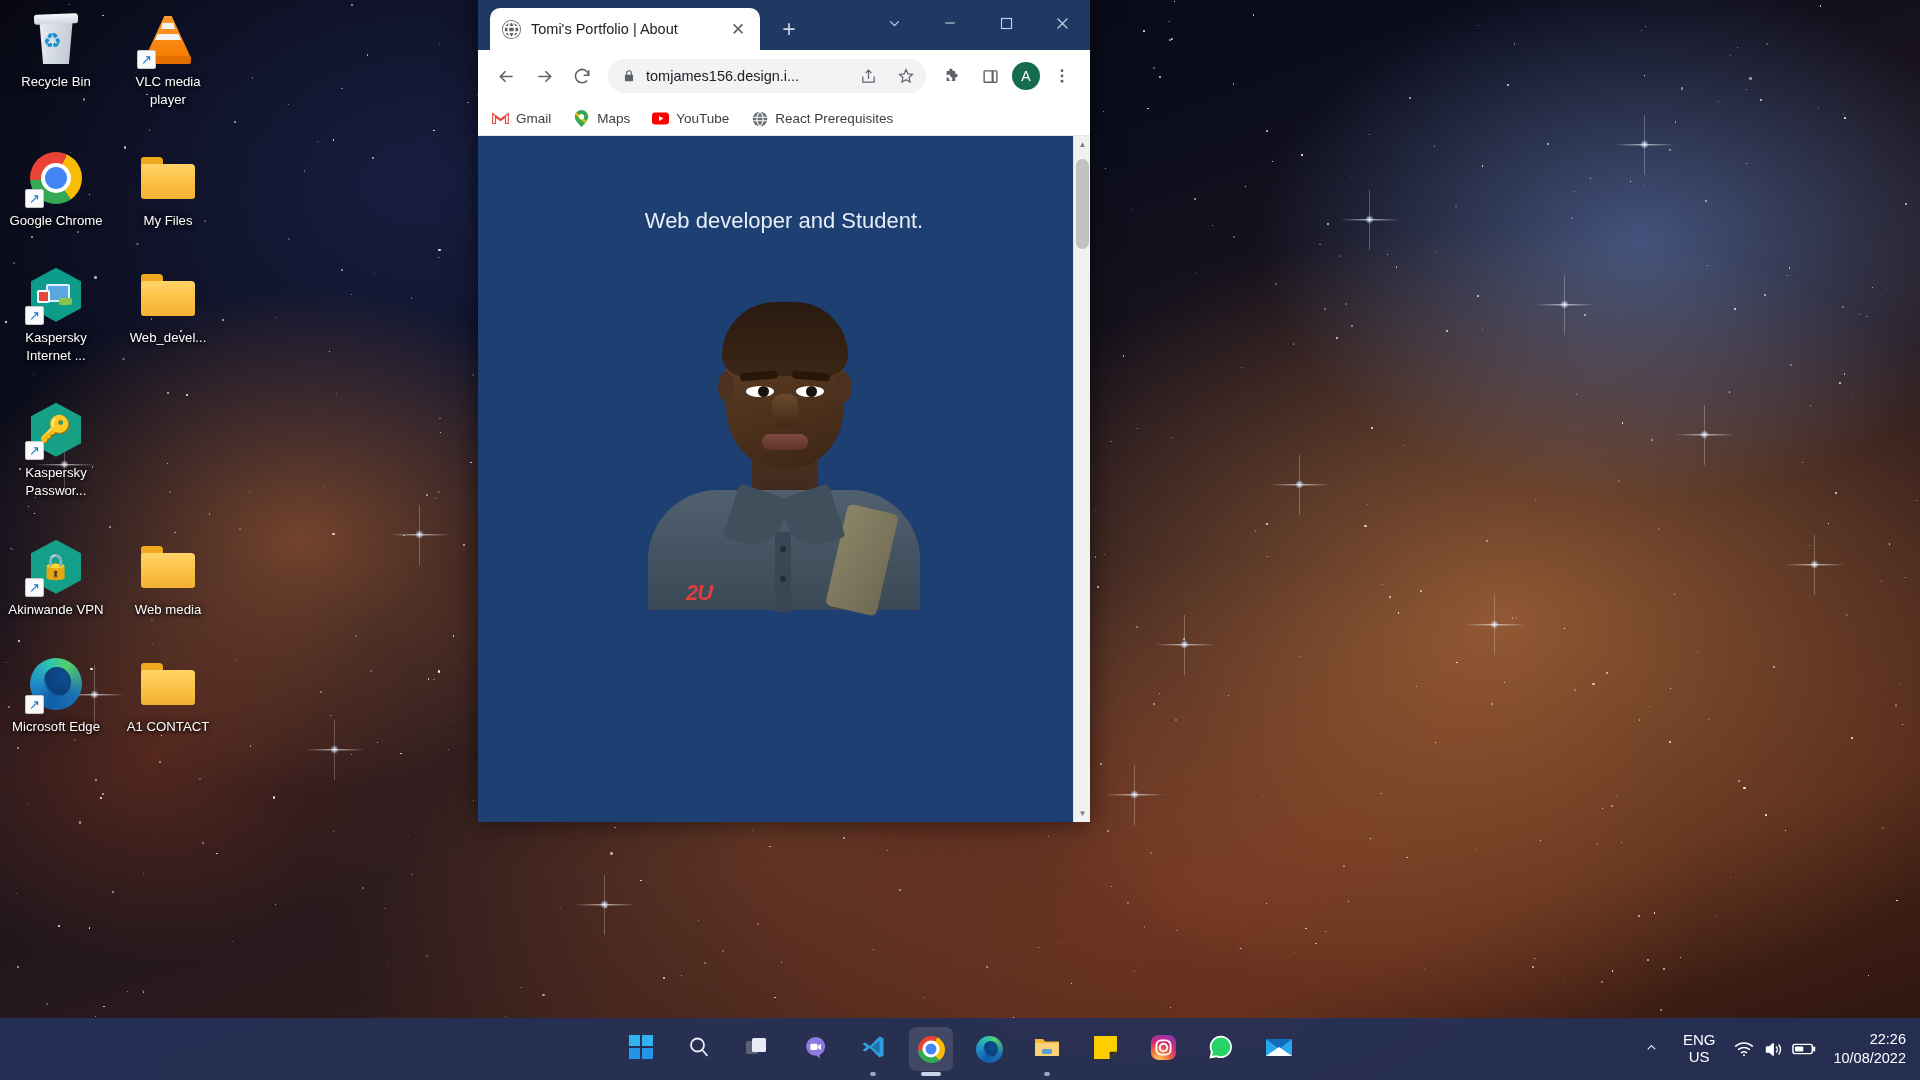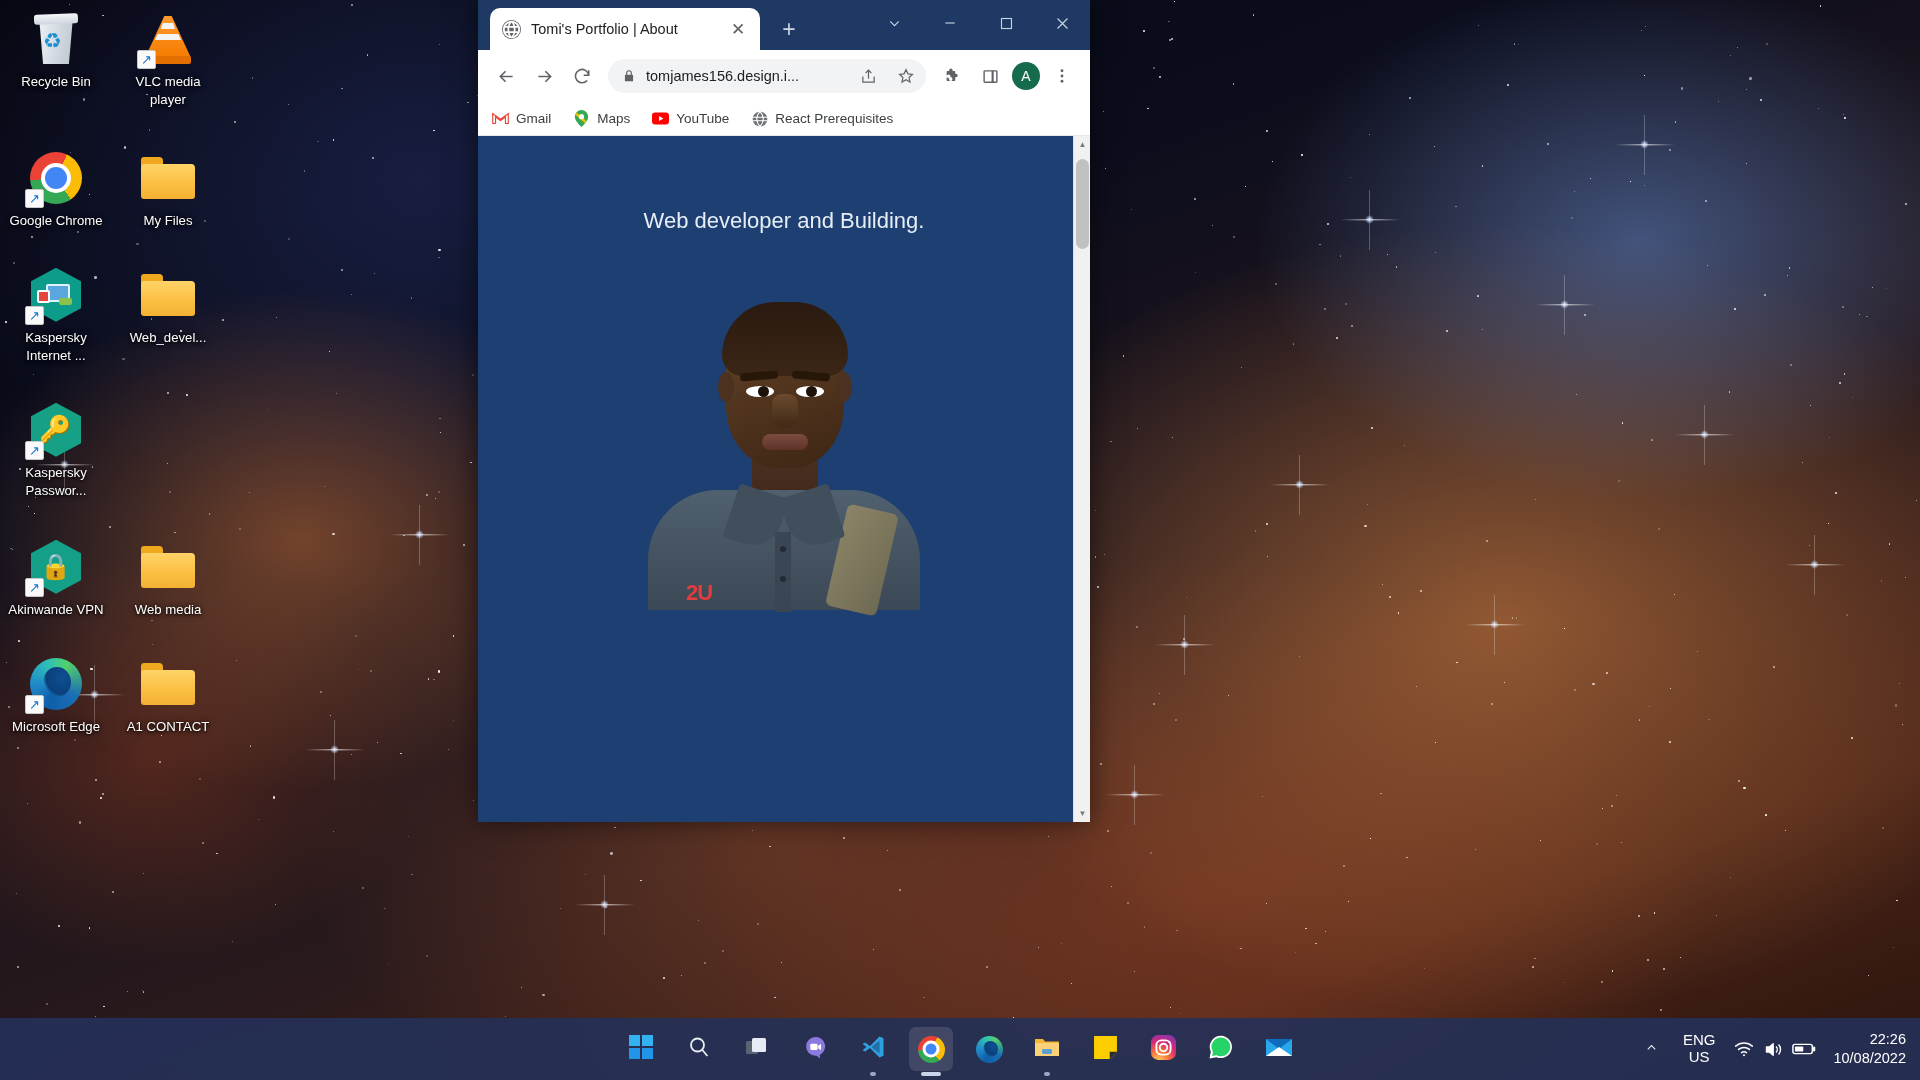--- a/index.html
+++ b/index.html
@@ -228,21 +228,21 @@
   }
   #hero { text-align: center; padding-top: 30px; }
   #hero h1 {
     color: #fff; font-weight: 400; font-size: 62px; line-height: 1.14;
     letter-spacing: -0.5px; padding: 0 28px;
   }
   #hero .sub {
     color: #e6edf6; font-size: 22px; font-weight: 300; margin-top: 42px;
   }
   #portrait {
-    margin: 60px auto 0 auto; width: 300px; height: 300px; position: relative;
+    margin: 60px auto 0 auto; width: 300px; height: 300px; position: relative; font-style: italic;
   }
   
   .p-neck { position:absolute; left: 118px; top: 150px; width: 66px; height: 70px;
     background: linear-gradient(180deg,#4c3122,#3e2719); border-radius: 14px; }
   .p-shirt { position:absolute; left: 14px; top: 196px; width: 272px; height: 120px;
     background: linear-gradient(180deg,#50606e 0%, #445260 60%, #3b4855 100%);
     border-radius: 70px 70px 0 0; }
   .p-collarL { position:absolute; left: 96px; top: 196px; width: 52px; height: 56px;
     background: #414f5c; transform: rotate(18deg); border-radius: 4px 4px 30px 4px;}
   .p-collarR { position:absolute; left: 152px; top: 196px; width: 52px; height: 56px;
@@ -1113,21 +1113,21 @@
             <path d="M1.5 9.5h21M1.5 14.5h21M12 1a15 15 0 000 22M12 1a15 15 0 010 22" stroke="#fff" stroke-width="1.6" fill="none"></path>
           </svg>
       </span>
       <span class="bm-label">React Prerequisites</span>
     </div>
   </div>
 
   <div id="viewport">
 
     <div id="hero">
-      <div class="sub">Web developer and Building.</div>
+      <div class="sub">Web developer and Student.</div>
 
       <div id="portrait">
         <div class="p-neck"></div>
         <div class="p-shirt"></div>
         <div class="p-strap"></div>
         <div class="p-collarL"></div>
         <div class="p-collarR"></div>
         <div class="p-placket"></div>
         <div class="p-btn" style="top:252px"></div>
         <div class="p-btn" style="top:282px"></div>

